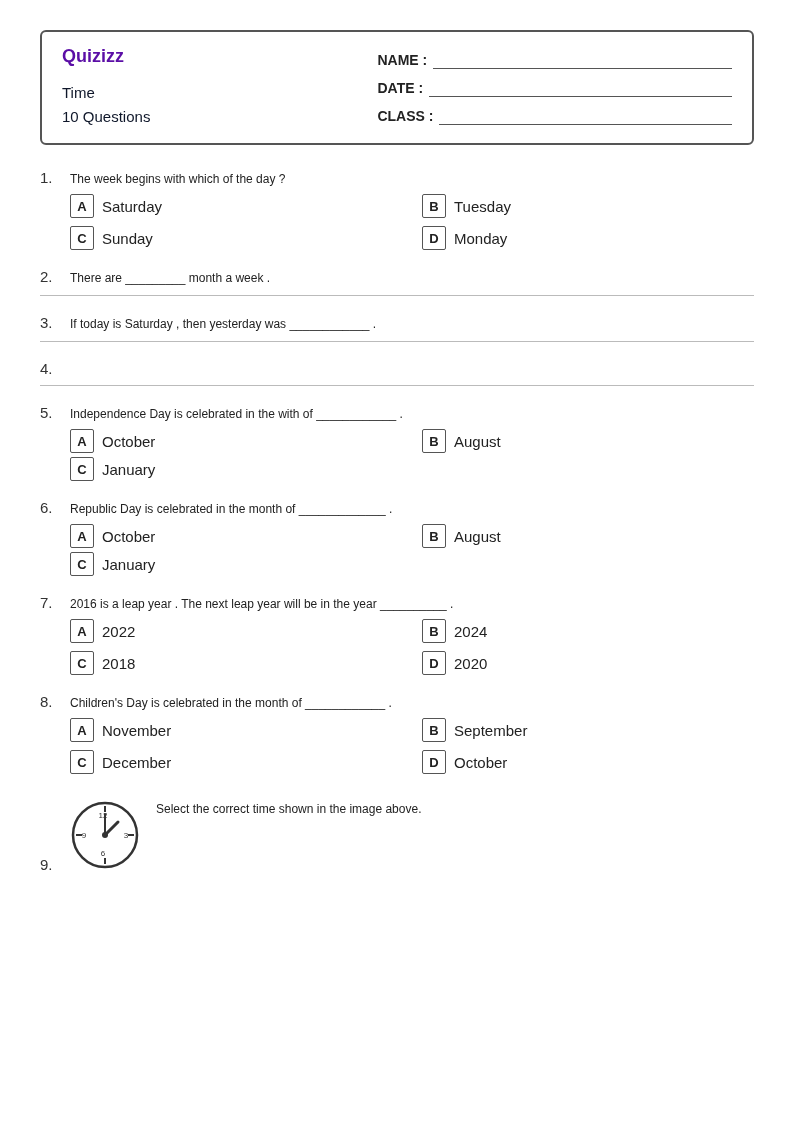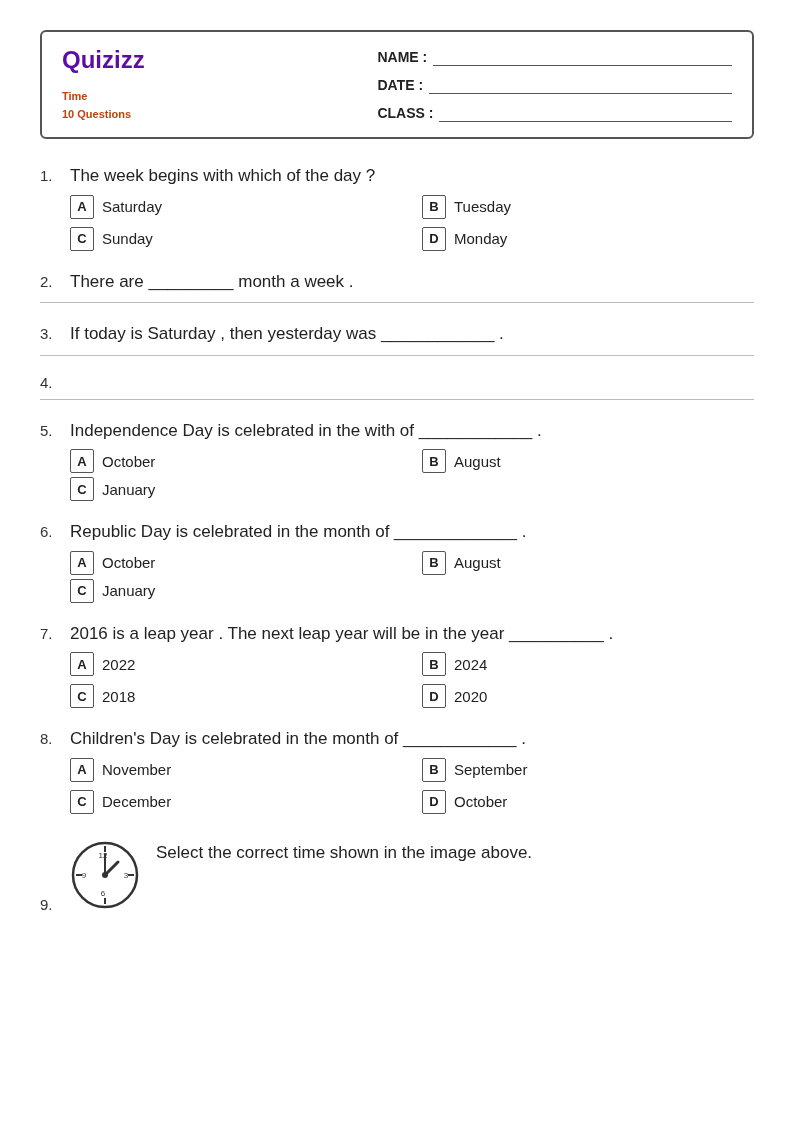--- a/index.html
+++ b/index.html
@@ -22,31 +22,30 @@
     }
 
     .header-left {
       flex: 1;
       display: flex;
       flex-direction: column;
       justify-content: center;
     }
 
     .logo {
-      font-size: 24px;
+      font-size: 18px;
       font-weight: bold;
       color: #5b0ea6;
       margin-bottom: 14px;
     }
 
     .header-meta {
-      font-size: 11px;
-      color: #c2410c;
+      font-size: 15px;
+      color: #0f172a;
       line-height: 1.6;
-      font-weight: bold;
     }
 
     .header-right {
       flex: 1.2;
       display: flex;
       flex-direction: column;
       gap: 10px;
       padding-left: 20px;
       justify-content: center;
     }
@@ -107,21 +106,21 @@
       margin-bottom: 6px;
     }
 
     .q-num {
       min-width: 24px;
       font-size: 15px;
       color: #333;
     }
 
     .q-text {
-      font-size: 17px;
+      font-size: 12px;
       line-height: 1.5;
       flex: 1;
     }
 
     .bottom-image-area {
       display: flex;
       align-items: flex-start;
       gap: 16px;
       margin-top: 8px;
     }

